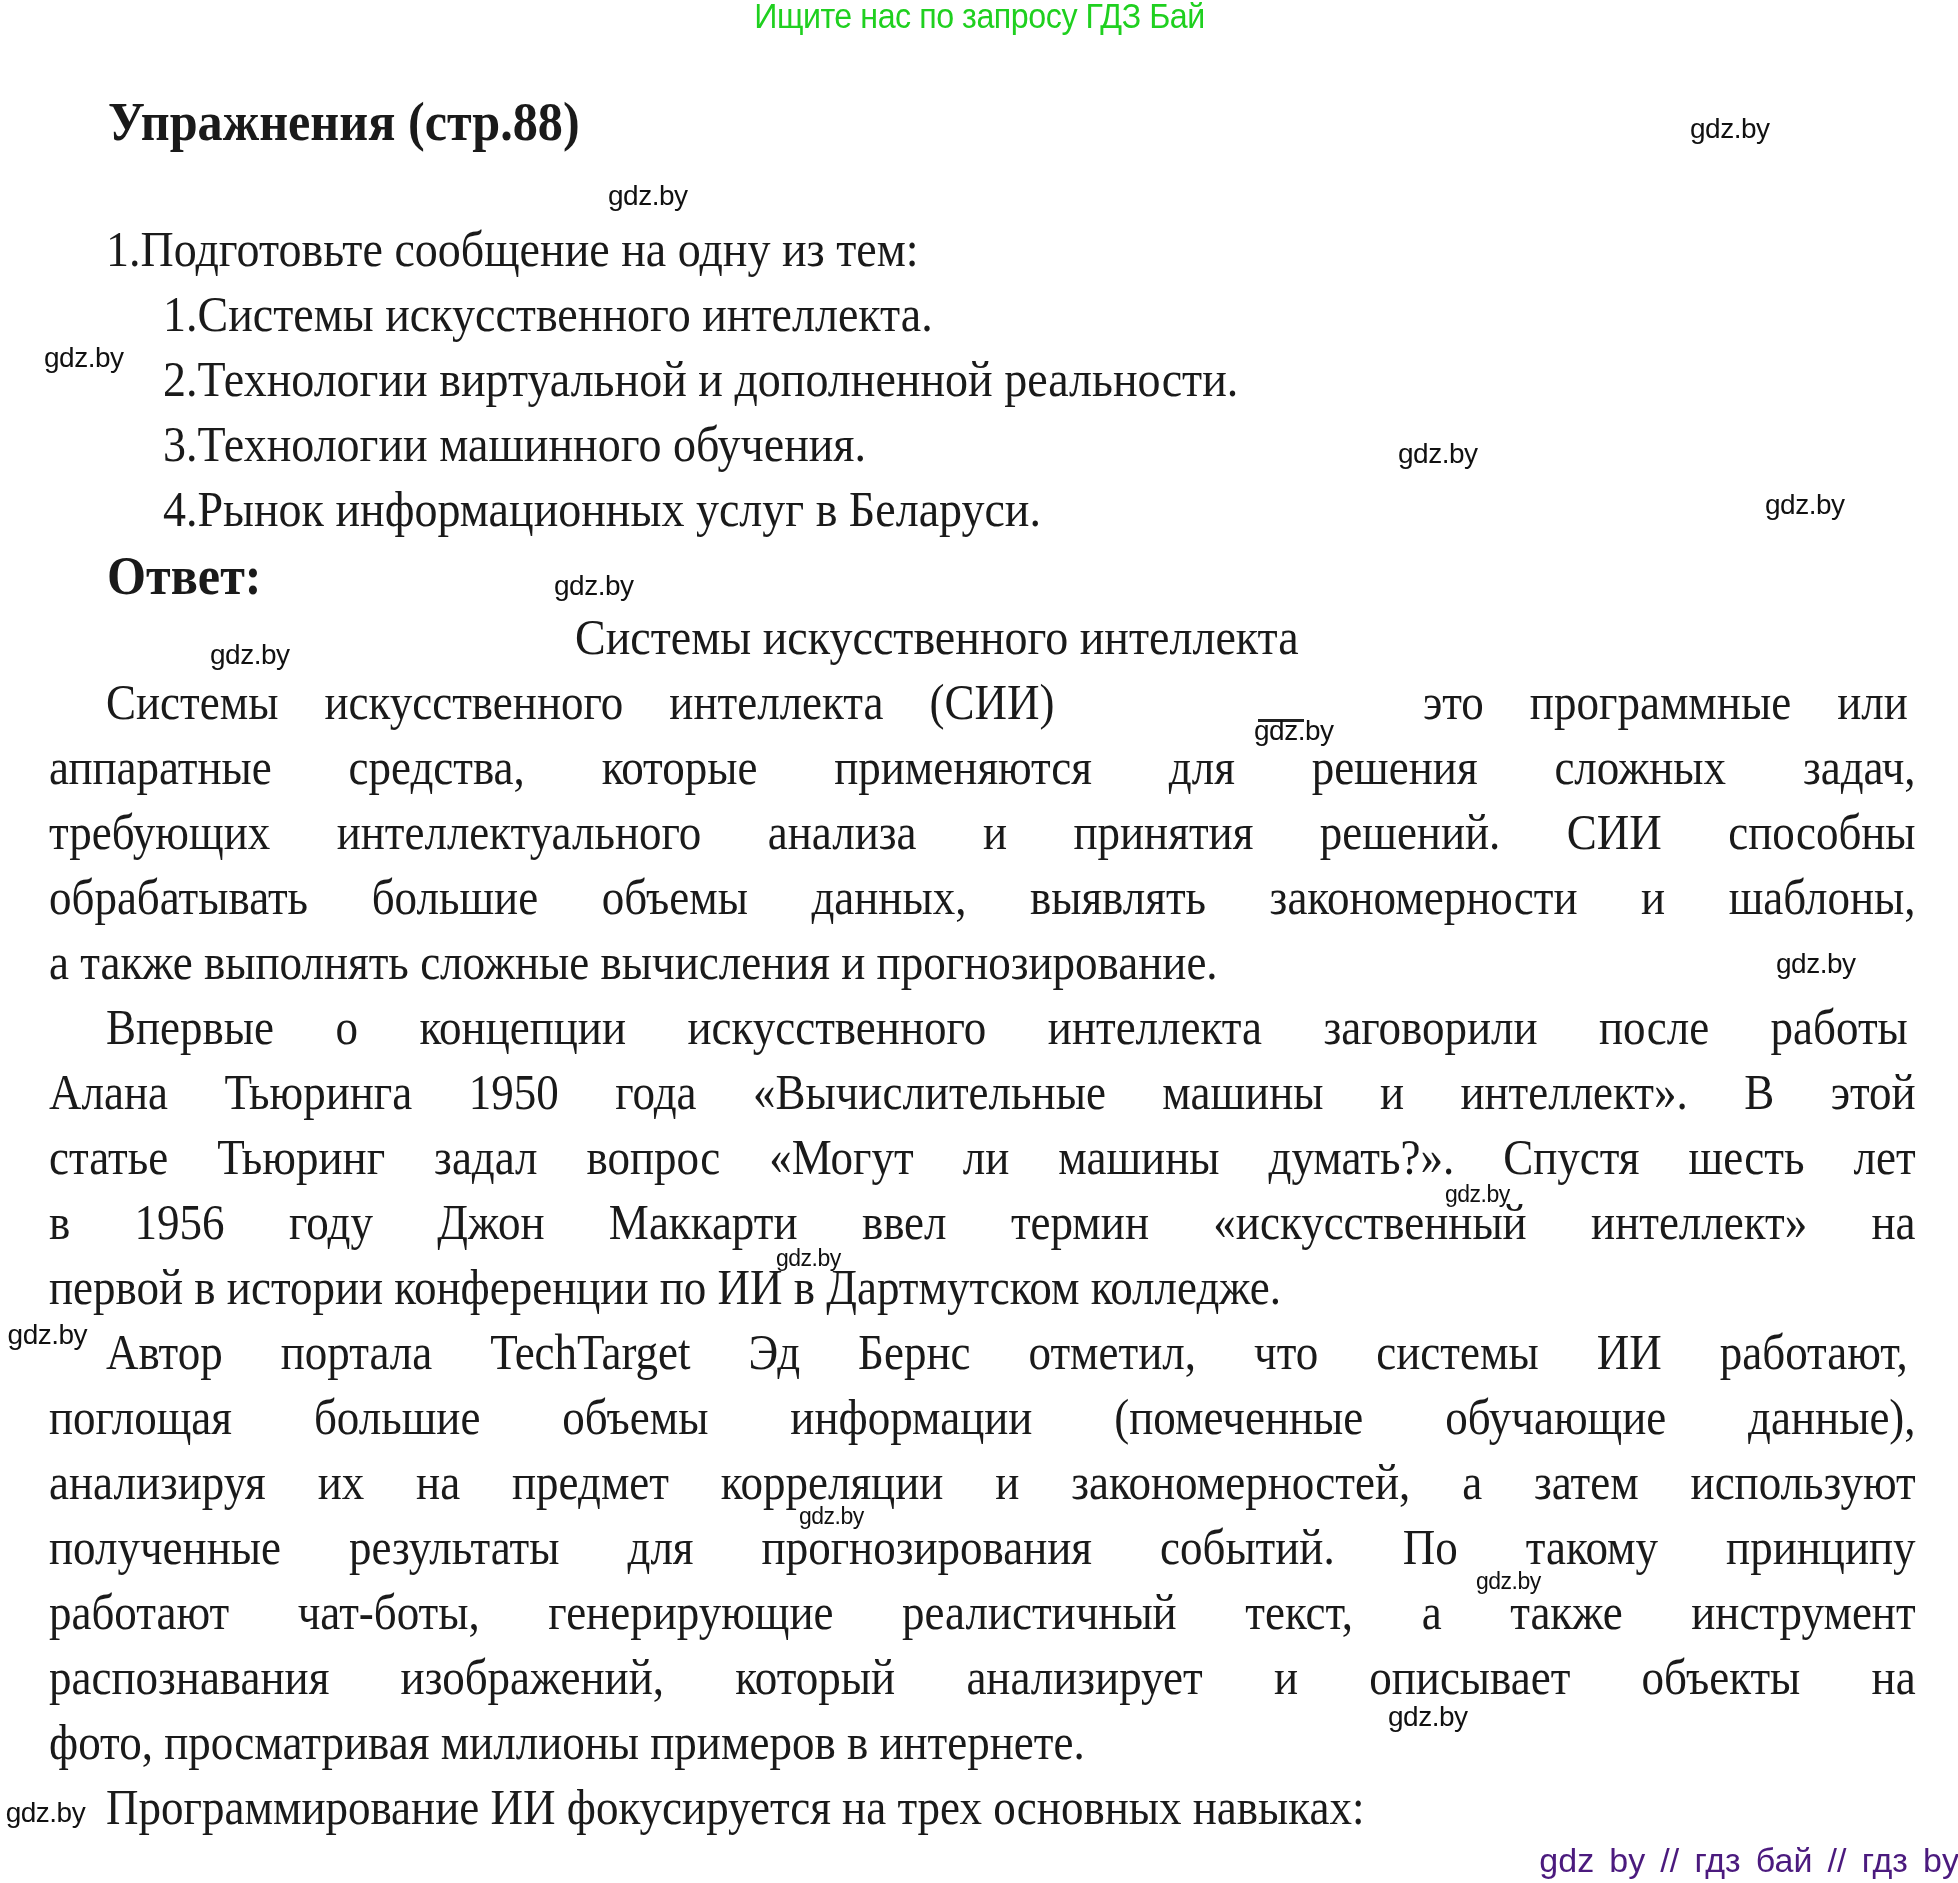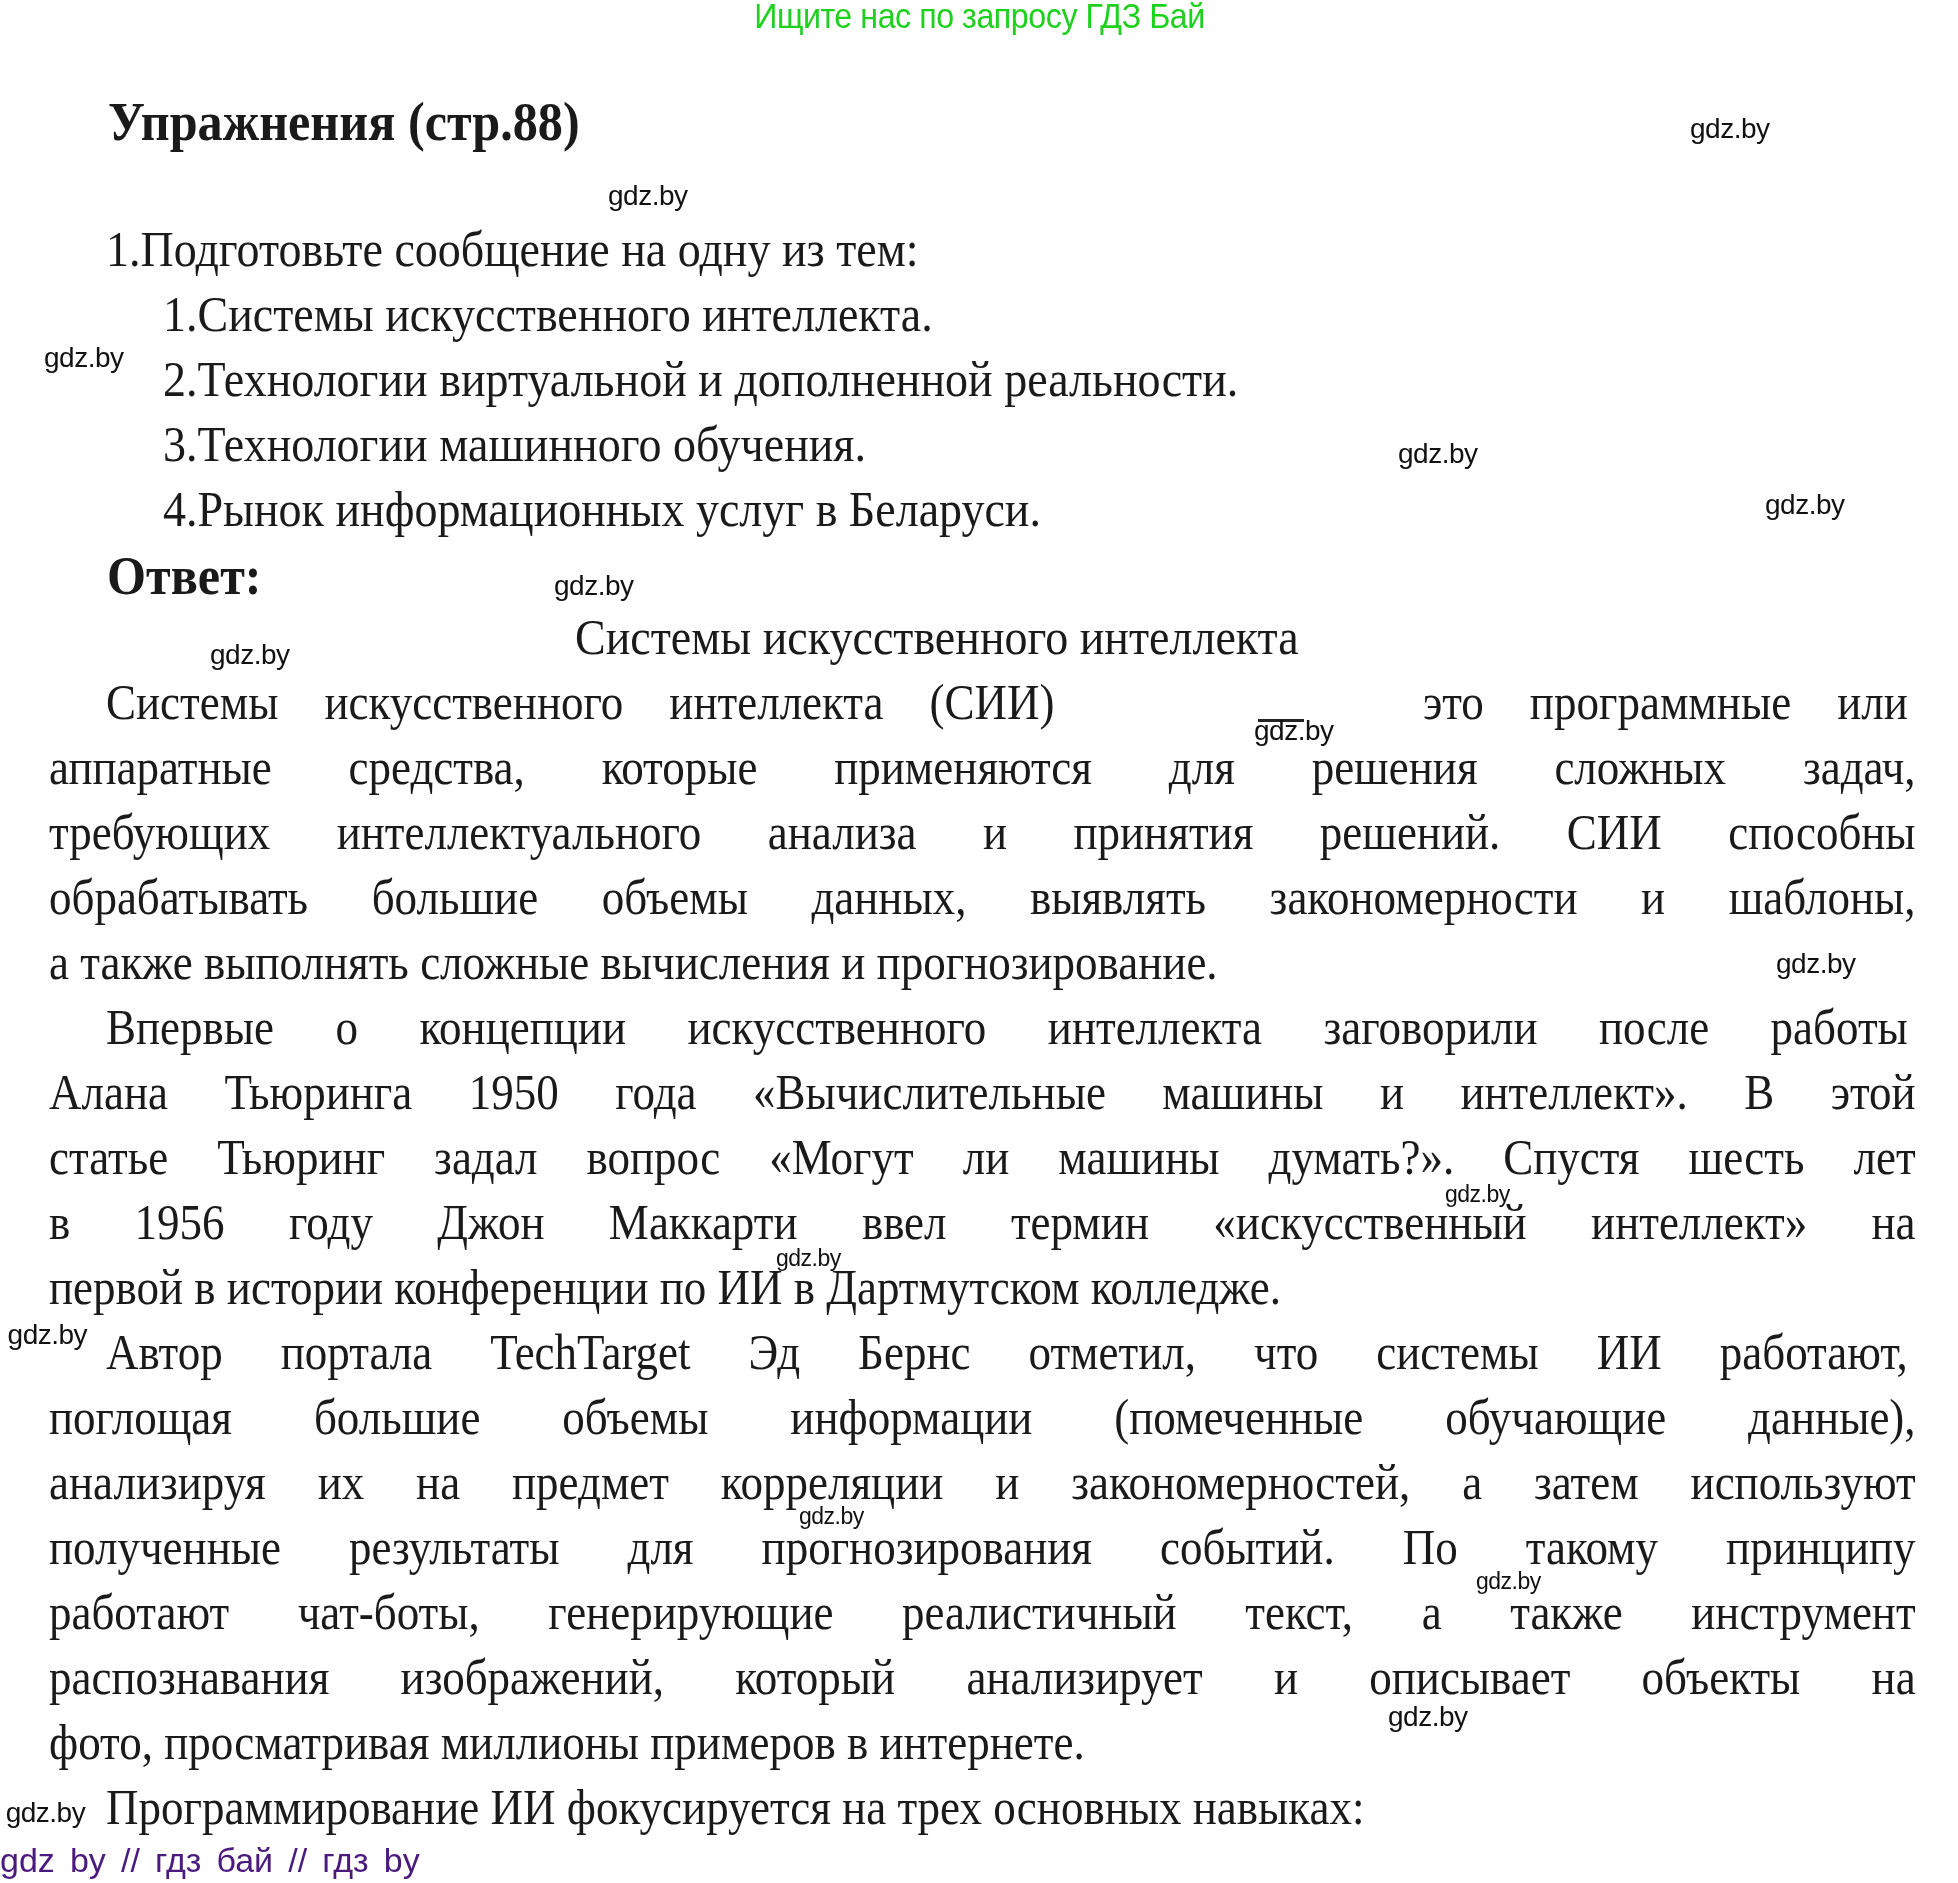--- a/index.html
+++ b/index.html
@@ -9,21 +9,21 @@
   .serif { font-family: "Liberation Serif", serif; color: #1a1a1a; }
   .title { font-size: 54px; font-weight: bold; left: 108px; top: 91px; transform-origin: left top; transform: scaleX(0.93); }
   .answer-label { font-size: 54px; font-weight: bold; left: 107px; top: 545px; transform-origin: left top; transform: scaleX(0.93); }
   .task { font-size: 50px; transform-origin: left top; transform: scaleX(0.92); }
   .subhead { font-size: 50px; left: 575px; top: 608px; transform-origin: left top; transform: scaleX(0.92); }
   .para-line { font-size: 50px; left: 49px; width: 2074px; text-align: justify; text-align-last: justify; transform-origin: left top; transform: scaleX(0.9); }
   .para-line.last { text-align-last: left; }
   .wm { font-family: "Liberation Sans", sans-serif; font-size: 28px; color: #111111; letter-spacing: -0.5px; }
   .wm.small { font-size: 23px; }
   .dash { position: absolute; left: 1258px; top: 719px; width: 46px; height: 2.9px; background: #222; }
-  .footer { font-family: "Liberation Sans", sans-serif; font-size: 34px; color: #4b1a7e; left: 0; width: 1959px; text-align: left; top: 1841px; word-spacing: 5.7px; }
+  .footer { font-family: "Liberation Sans", sans-serif; font-size: 34px; color: #4b1a7e; left: 0; width: 1959px; text-align: right; top: 1841px; word-spacing: 5.7px; }
 </style>
 </head>
 <body>
 
 <div class="abs top-banner">Ищите нас по запросу ГДЗ Бай</div>
 
 <div class="abs serif title">Упражнения (стр.88)</div>
 
 <div class="abs serif task" style="left:106px;top:220px;">1.Подготовьте сообщение на одну из тем:</div>
 <div class="abs serif task" style="left:163px;top:285px;">1.Системы искусственного интеллекта.</div>

